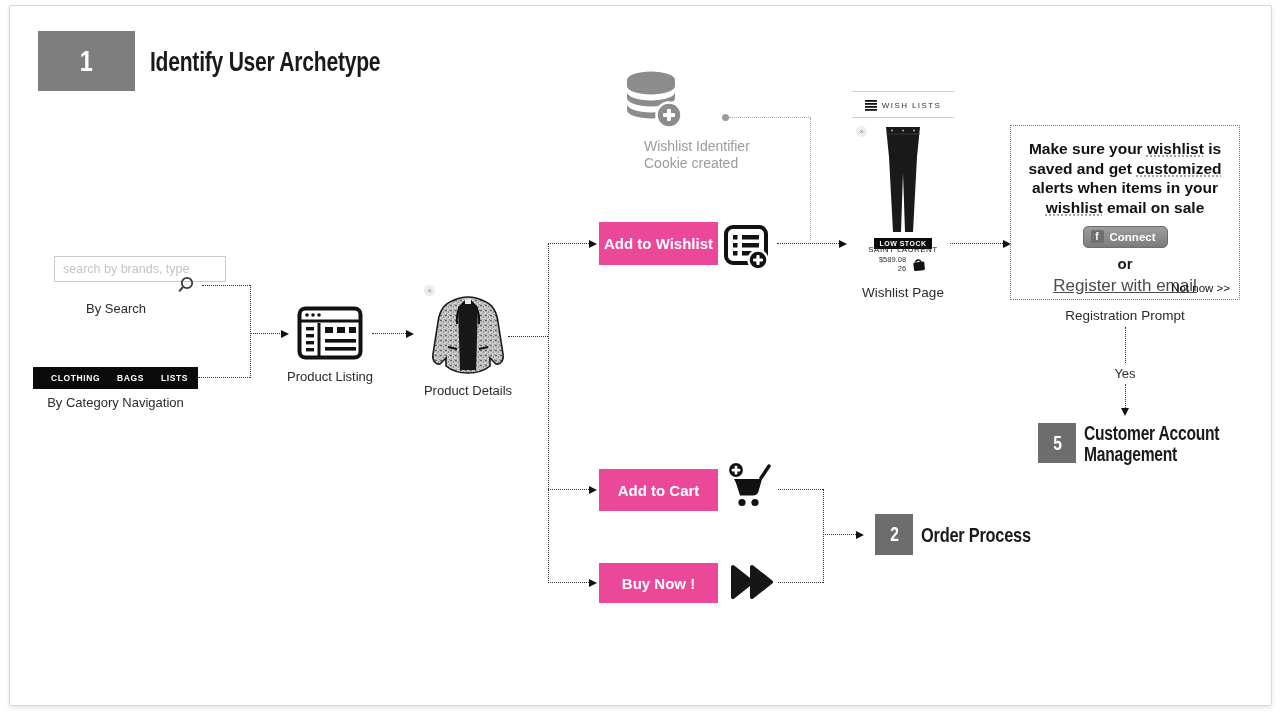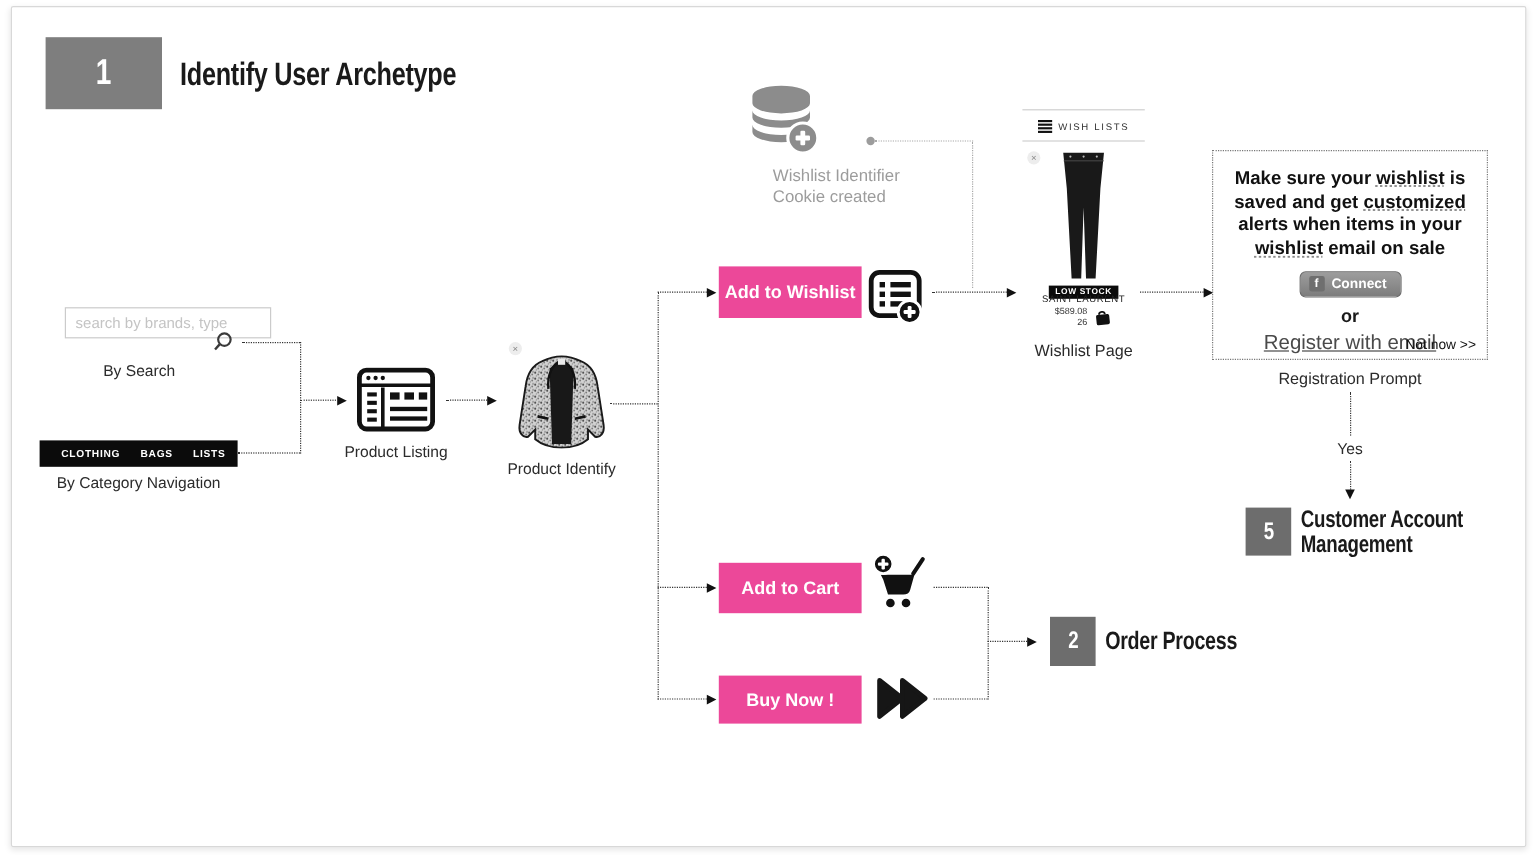--- a/index.html
+++ b/index.html
@@ -121,21 +121,21 @@
       </pattern>
     </defs>
     <path d="M38,3 C33,3 26,5 22,7 C12,11 9,20 8,28 L3,60 C2,67 6,71 10,70 L16,64 L16,72 C22,77 30,79 38,79 C46,79 54,77 60,72 L60,64 L66,70 C70,71 74,67 73,60 L68,28 C67,20 64,11 54,7 C50,5 43,3 38,3 Z" fill="url(#tw)" stroke="#1a1a1a" stroke-width="1.6"></path>
     <path d="M38,6 L28,13 L30,76 L46,76 L48,13 Z" fill="#181818"></path>
     <path d="M38,6 C30,10 26,18 27,30" fill="none" stroke="#111" stroke-width="2"></path>
     <path d="M38,6 C46,10 50,18 49,30" fill="none" stroke="#111" stroke-width="2"></path>
     <rect x="35" y="5" width="6" height="5" fill="#eaeaea"></rect>
     <line x1="18" y1="53" x2="27" y2="55" stroke="#111" stroke-width="2.2"></line>
     <line x1="49" y1="55" x2="58" y2="53" stroke="#111" stroke-width="2.2"></line>
   </svg>
-  <div class="abs lbl" style="left:408px;top:383px;width:120px;">Product Identify</div>
+  <div class="abs lbl" style="left:408px;top:383px;width:120px;">Product Details</div>
 
   <div class="abs dh" style="left:508px;top:336px;width:40px;"></div>
   <div class="abs dv" style="left:548px;top:243px;height:340px;"></div>
   <div class="abs dh" style="left:548px;top:243px;width:41px;"></div>
   <div class="abs ah-r" style="left:589px;top:240px;"></div>
   <div class="abs dh" style="left:548px;top:489px;width:41px;"></div>
   <div class="abs ah-r" style="left:589px;top:486px;"></div>
   <div class="abs dh" style="left:548px;top:582px;width:41px;"></div>
   <div class="abs ah-r" style="left:589px;top:579px;"></div>
 

